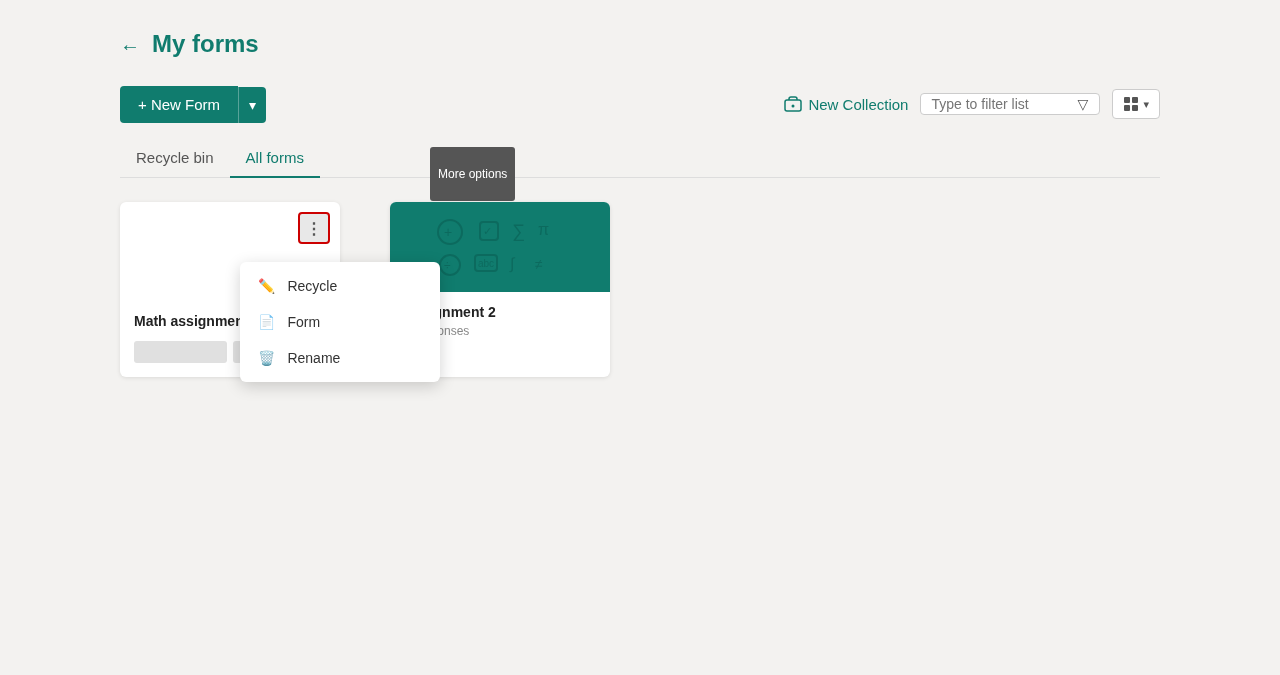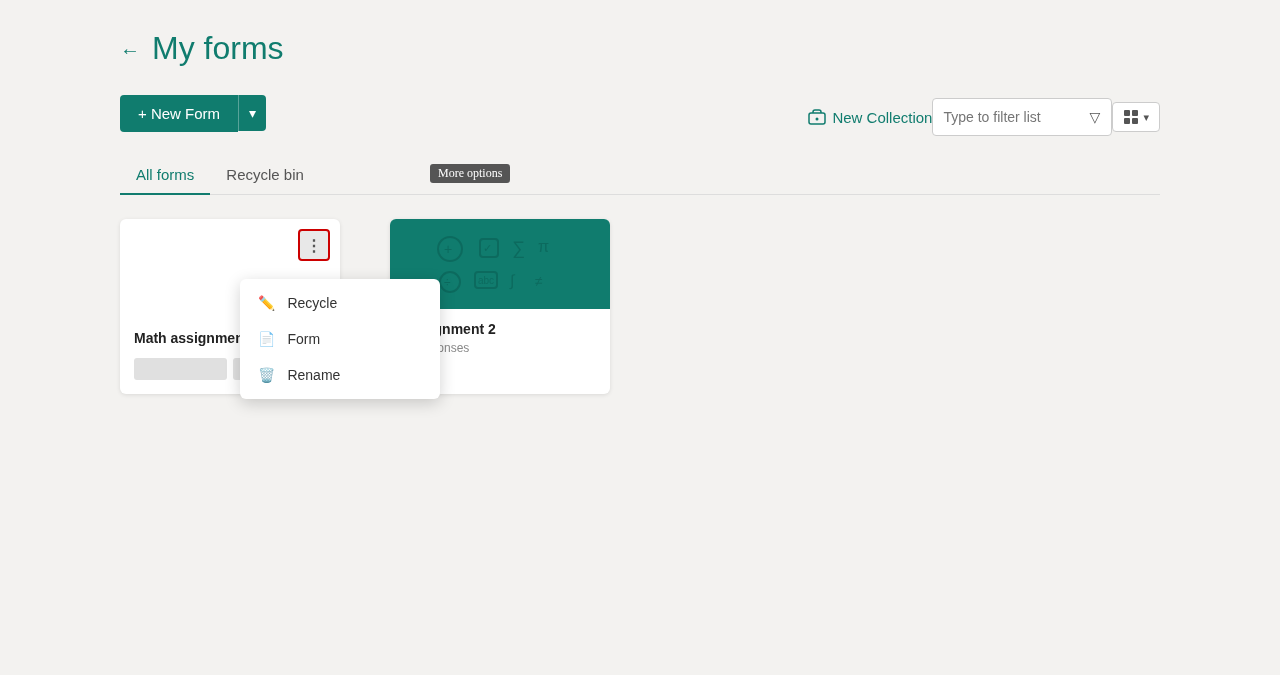--- a/index.html
+++ b/index.html
@@ -25,28 +25,28 @@
 
     .back-arrow {
       color: #107c6e;
       font-size: 20px;
       cursor: pointer;
       display: flex;
       align-items: center;
     }
 
     .page-title {
-      font-size: 32px;
-      font-weight: 400;
+      font-size: 24px;
+      font-weight: 700;
       color: #107c6e;
     }
 
     .toolbar {
       display: flex;
-      align-items: flex-start;
+      align-items: flex-end;
       gap: 0;
       margin-bottom: 20px;
     }
 
     .new-form-btn {
       background: #107c6e;
       color: white;
       border: none;
       padding: 10px 18px;
       font-size: 15px;
@@ -94,30 +94,30 @@
       font-weight: 500;
     }
 
     .more-options-tooltip {
       position: absolute;
       left: 310px;
       top: 8px;
       background: #555;
       color: white;
       font-size: 12px;
-      padding: 2px 8px;
+      padding: 20px 8px;
       border-radius: 3px;
       white-space: nowrap;
-      font-family: Liberation Serif, serif;
     }
 
     .top-actions {
       display: flex;
       align-items: center;
       justify-content: flex-end;
+      gap: 12px;
       margin-bottom: 20px;
       margin-top: -54px;
     }
 
     .new-collection-btn {
       background: none;
       border: none;
       color: #107c6e;
       font-size: 15px;
       cursor: pointer;
@@ -126,21 +126,21 @@
       gap: 6px;
       font-weight: 500;
     }
 
     .filter-input-wrap {
       display: flex;
       align-items: center;
       background: white;
       border: 1px solid #ccc;
       border-radius: 4px;
-      padding: 10px 10px;
+      padding: 2px 10px;
       gap: 6px;
       min-width: 180px;
     }
 
     .filter-input-wrap input {
       border: none;
       outline: none;
       font-size: 14px;
       color: #888;
       background: transparent;
@@ -329,22 +329,22 @@
         <rect x="1" y="1" width="6" height="6" rx="1"></rect>
         <rect x="9" y="1" width="6" height="6" rx="1"></rect>
         <rect x="1" y="9" width="6" height="6" rx="1"></rect>
         <rect x="9" y="9" width="6" height="6" rx="1"></rect>
       </svg>
       <span style="font-size:11px; color:#555;">▾</span>
     </div>
   </div>
 
   <div class="tabs-row">
+    <div class="tab">Recycle bin</div>
     <div class="tab active">All forms</div>
-    <div class="tab">Recycle bin</div>
     <div class="more-options-tooltip">More options</div>
   </div>
 
   <div class="cards-area">
 
     <div class="collection-card" style="position:relative;">
       <div class="more-options-btn">⋮</div>
       <div class="collection-card-body">
         <div class="collection-name">Math assignments</div>
         <div class="collection-card-footer">

